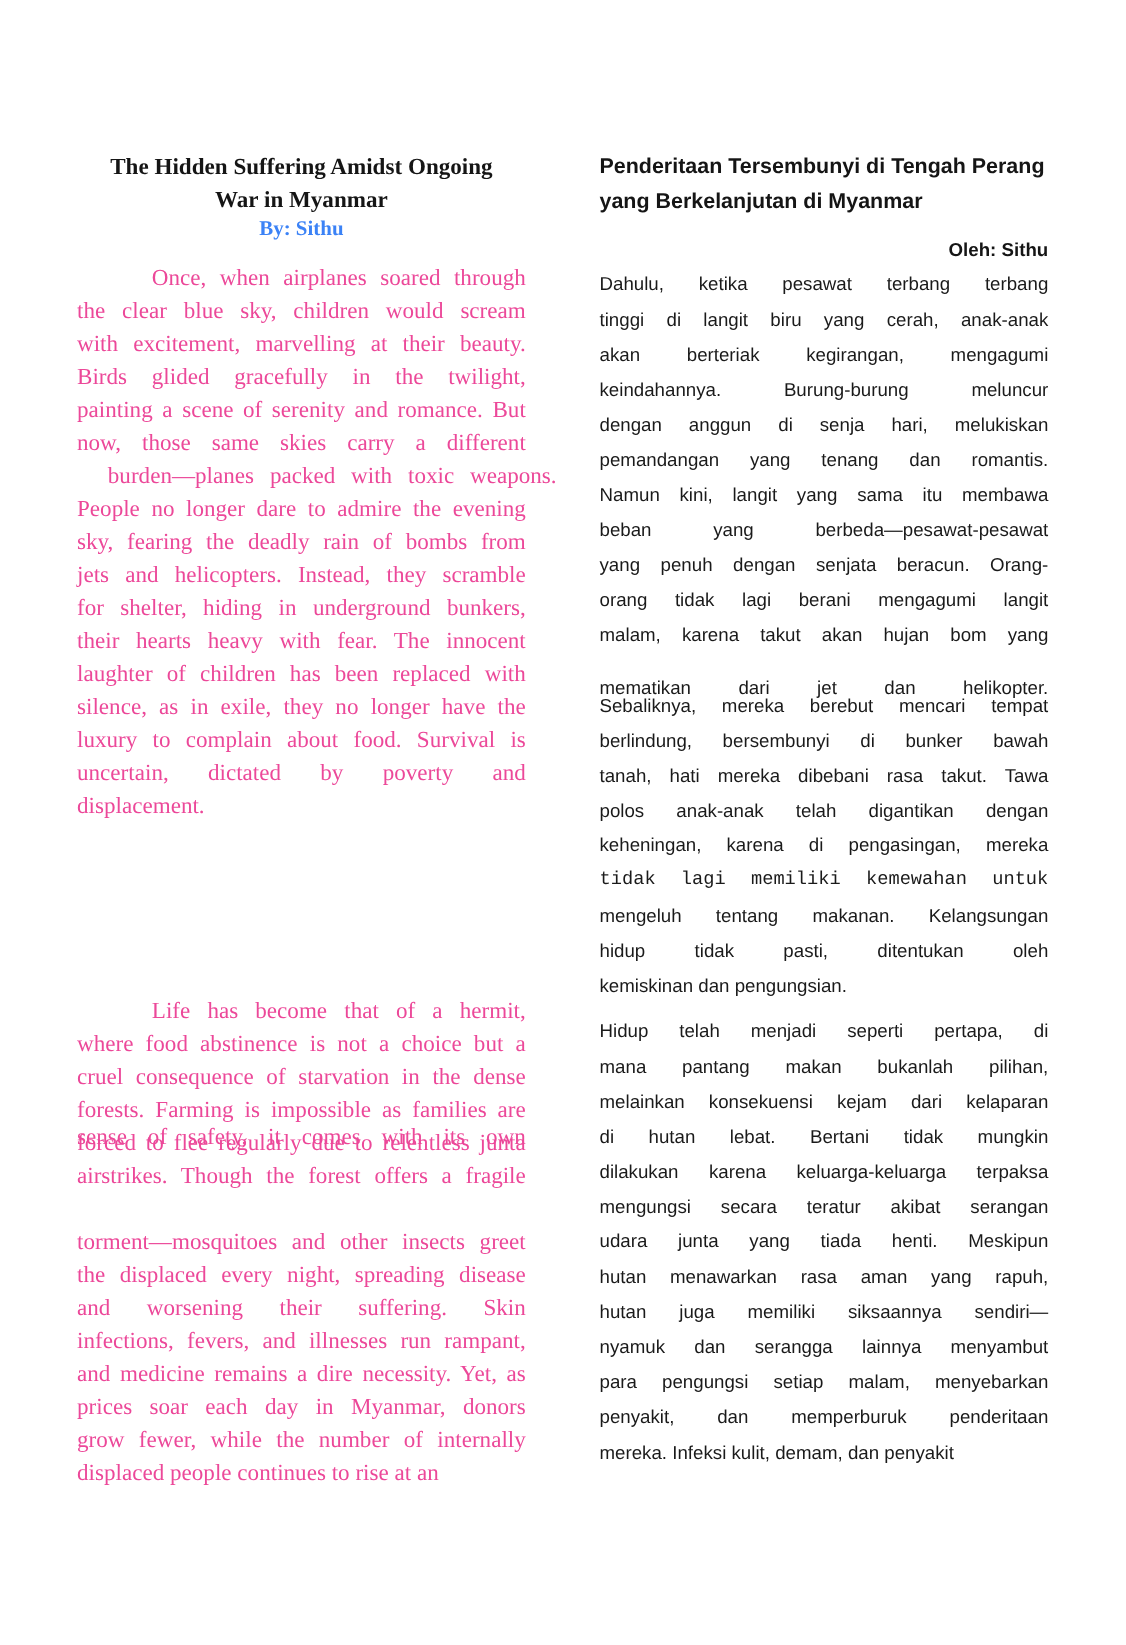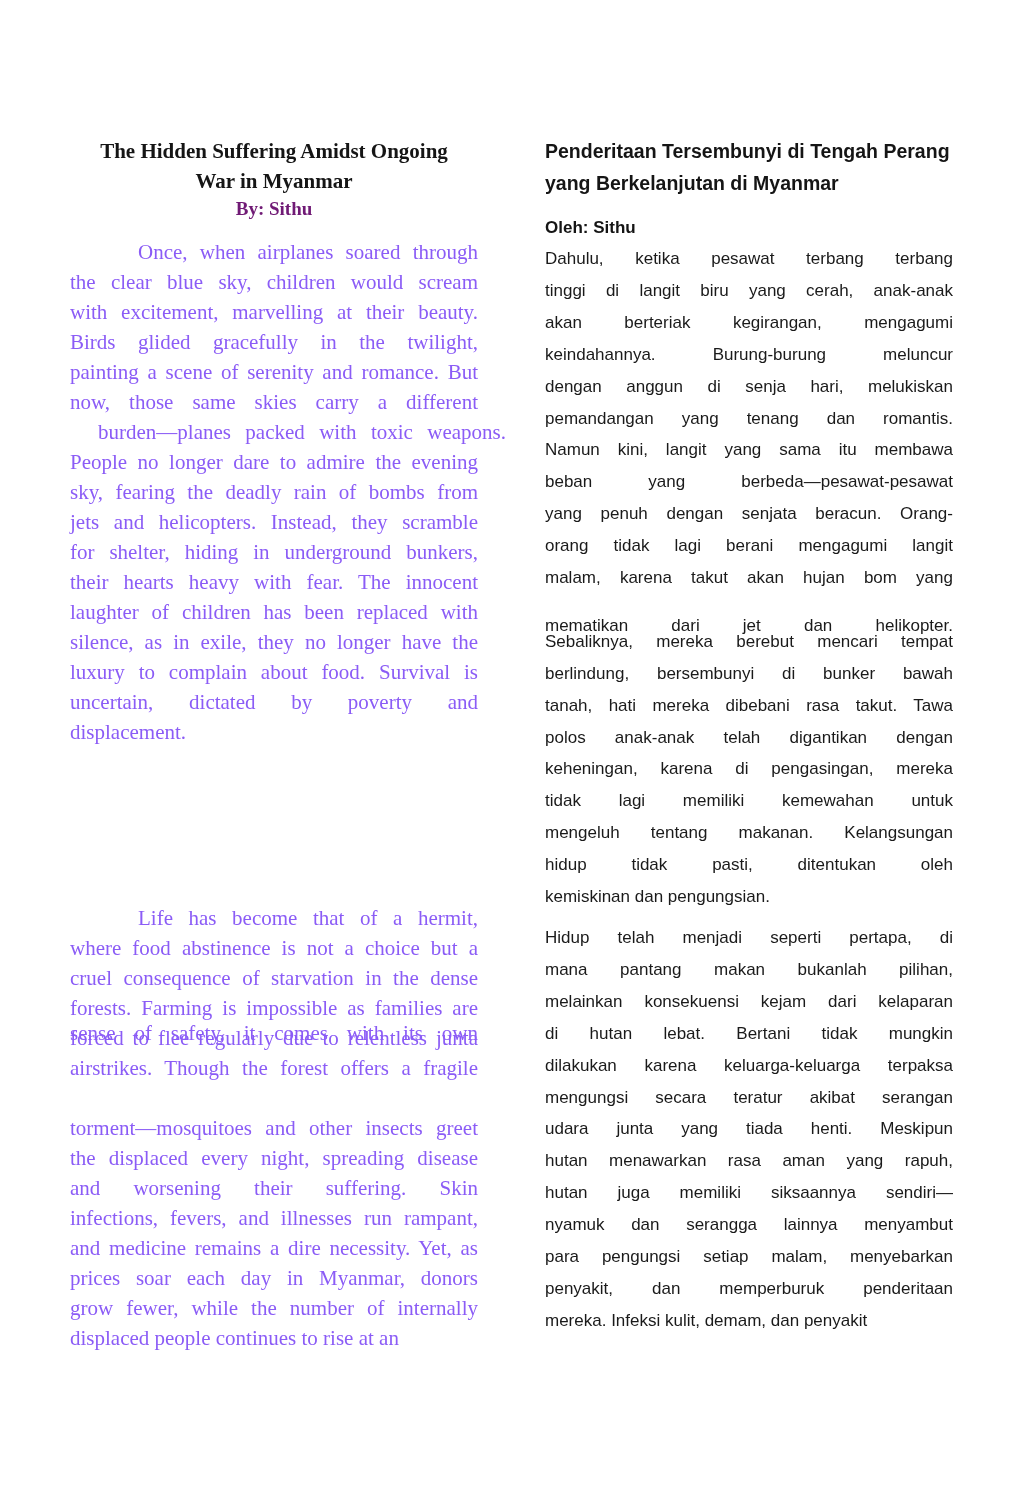--- a/index.html
+++ b/index.html
@@ -4,31 +4,31 @@
 <style>
   html, body { margin: 0; padding: 0; background: #ffffff; }
   body { width: 1024px; height: 1495px; position: relative; overflow: hidden; color: #111111; }
   .col { position: absolute; }
   #en { left: 70px; width: 408px; top: 0; }
   #id { left: 545px; width: 408px; top: 0; }
 
   .en-title { position: absolute; left: 0; width: 408px; text-align: center;
     font-family: "Liberation Serif", "DejaVu Serif", serif; font-weight: bold; font-size: 21px; line-height: 30px; color:#151515; }
   .en-by { position: absolute; left: 0; width: 408px; text-align: center;
-    font-family: "Liberation Serif", "DejaVu Serif", serif; font-weight: bold; font-size: 19px; line-height: 24px; color:#701a75; }
+    font-family: "Liberation Serif", "DejaVu Serif", serif; font-weight: bold; font-size: 19px; line-height: 24px; color:#3b82f6; }
 
   .en-line { position: absolute; left: 0; width: 408px; height: 30px;
     font-family: "Liberation Serif", "DejaVu Serif", serif; font-size: 21px; line-height: 30px;
-    text-align: justify; text-align-last: justify; white-space: nowrap; color:#8b5cf6; }
+    text-align: justify; text-align-last: justify; white-space: nowrap; color:#ec4899; }
   .en-line.indent { left: 68px; width: 340px; }
   .en-line.last { text-align: left; text-align-last: left; }
 
   .id-title { position: absolute; left: 0; width: 420px;
     font-family: "Liberation Sans", "DejaVu Sans", sans-serif; font-weight: bold; font-size: 19.5px; line-height: 32px; color:#151515; white-space: nowrap; }
-  .id-by { position: absolute; left: 0; width: 408px; text-align: left;
+  .id-by { position: absolute; left: 0; width: 408px; text-align: right;
     font-family: "Liberation Sans", "DejaVu Sans", sans-serif; font-weight: bold; font-size: 17px; line-height: 24px; color:#151515; }
   .id-line { position: absolute; left: 0; width: 408px; height: 32px;
     font-family: "Liberation Sans", "DejaVu Sans", sans-serif; font-size: 17px; line-height: 32px;
     text-align: justify; text-align-last: justify; white-space: nowrap; color:#1a1a1a; }
   .id-line.last { text-align: center; text-align-last: left; }
 </style>
 </head>
 <body>
 
 <div class="col" id="en">
@@ -88,21 +88,21 @@
       <div class="id-line" style="top: 466.3px;">beban yang berbeda—pesawat-pesawat</div>
       <div class="id-line" style="top: 498.2px;">yang penuh dengan senjata beracun. Orang-</div>
       <div class="id-line" style="top: 530.1px;">orang tidak lagi berani mengagumi langit</div>
       <div class="id-line" style="top: 562px;">malam, karena takut akan hujan bom yang</div>
       <div class="id-line" style="top: 610px;">mematikan dari jet dan helikopter.</div>
       <div class="id-line" style="top: 625.8px;">Sebaliknya, mereka berebut mencari tempat</div>
       <div class="id-line" style="top: 657.7px;">berlindung, bersembunyi di bunker bawah</div>
       <div class="id-line" style="top: 689.6px;">tanah, hati mereka dibebani rasa takut. Tawa</div>
       <div class="id-line" style="top: 721.5px;">polos anak-anak telah digantikan dengan</div>
       <div class="id-line" style="top: 753.4px;">keheningan, karena di pengasingan, mereka</div>
-      <div class="id-line" style="top: 785.3px;">tidak lagi memiliki kemewahan untuk</div>
+      <div class="id-line" style="top: 785.3px; font-family: Liberation Mono, monospace;">tidak lagi memiliki kemewahan untuk</div>
       <div class="id-line" style="top: 817.2px;">mengeluh tentang makanan. Kelangsungan</div>
       <div class="id-line" style="top: 849.1px;">hidup tidak pasti, ditentukan oleh</div>
       <div class="id-line last" style="top: 881px;">kemiskinan dan pengungsian.</div>
     </div>
   <div id="id-p1">
       <div class="id-line" style="top: 922px;">Hidup telah menjadi seperti pertapa, di</div>
       <div class="id-line" style="top: 953.9px;">mana pantang makan bukanlah pilihan,</div>
       <div class="id-line" style="top: 985.8px;">melainkan konsekuensi kejam dari kelaparan</div>
       <div class="id-line" style="top: 1017.7px;">di hutan lebat. Bertani tidak mungkin</div>
       <div class="id-line" style="top: 1049.6px;">dilakukan karena keluarga-keluarga terpaksa</div>

